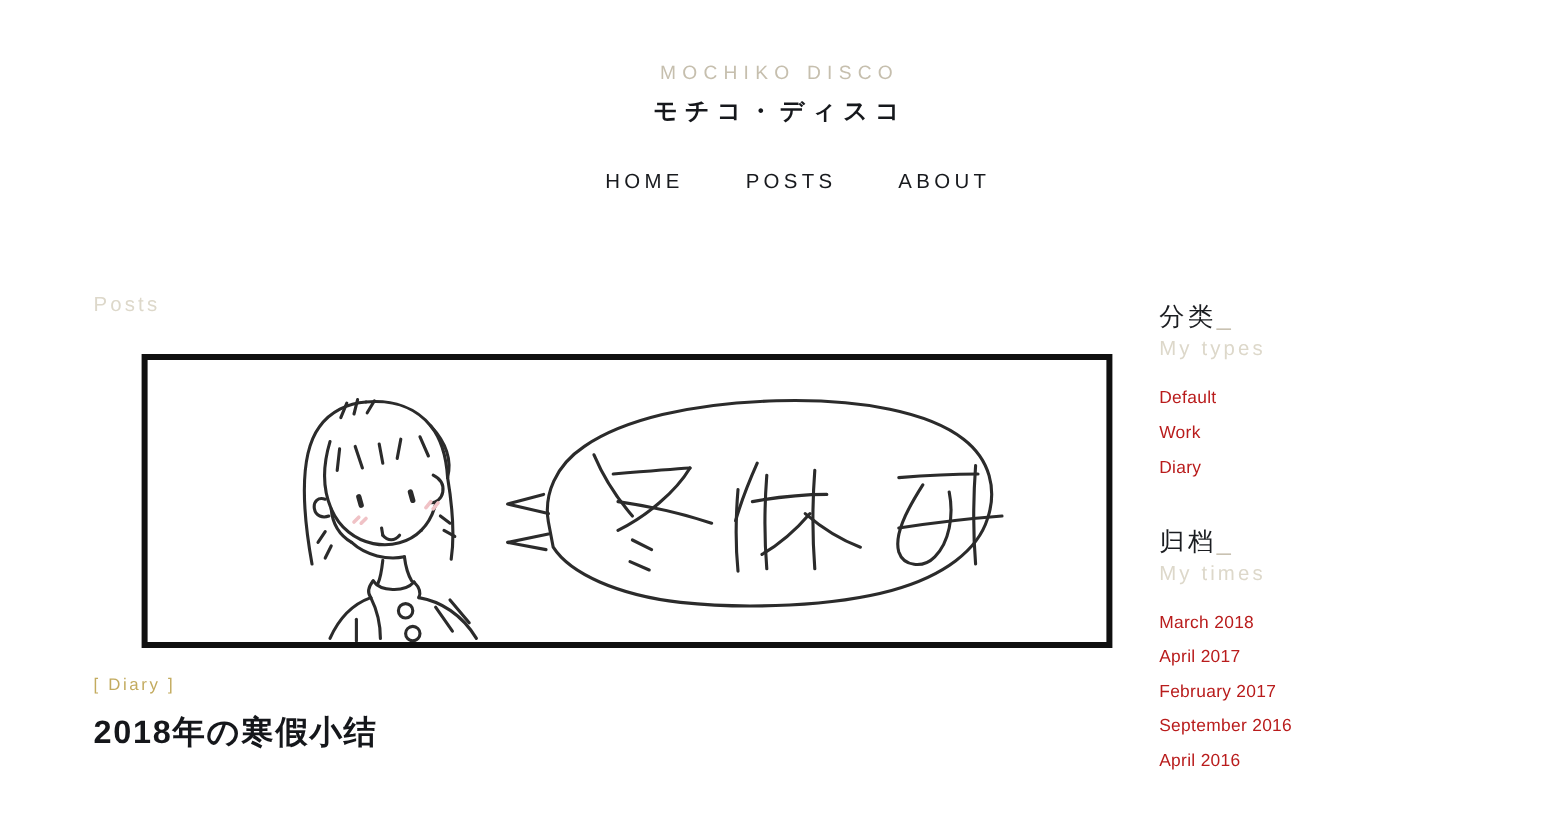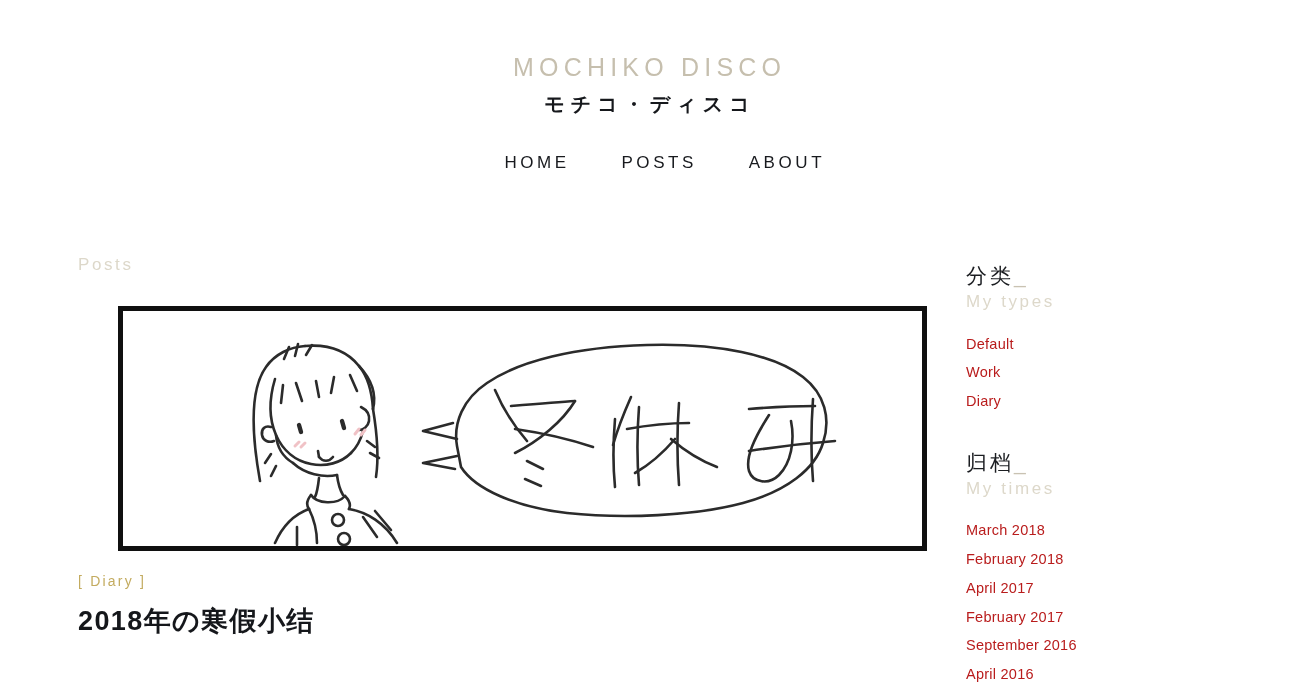--- a/index.html
+++ b/index.html
@@ -17,21 +17,21 @@
     position: relative;
   }
 
   
   .site-header {
     width: 100%;
     padding-top: 52px;
     text-align: center;
   }
   .brand-en {
-    font-size: 25px;
+    font-size: 16px;
     letter-spacing: 5.2px;
     color: #c6bfae;
     font-weight: 400;
     line-height: 1.25;
     margin: 0;
     text-indent: 5.2px;
   }
   .brand-jp {
     font-size: 20px;
     letter-spacing: 6px;
@@ -276,21 +276,20 @@
       </ul>
     </section>
 
     <section class="side-block">
       <div class="sec-head">
         <div class="sec-head-cn"><span>归档</span><span class="usc">_</span></div>
         <div class="sec-head-en">My times</div>
       </div>
       <ul class="side-list">
         <li>March 2018</li>
-        <li>February 2018</li>
         <li>April 2017</li>
         <li>February 2017</li>
         <li>September 2016</li>
         <li>April 2016</li>
       </ul>
     </section>
 
   </aside>
 </div>
 

